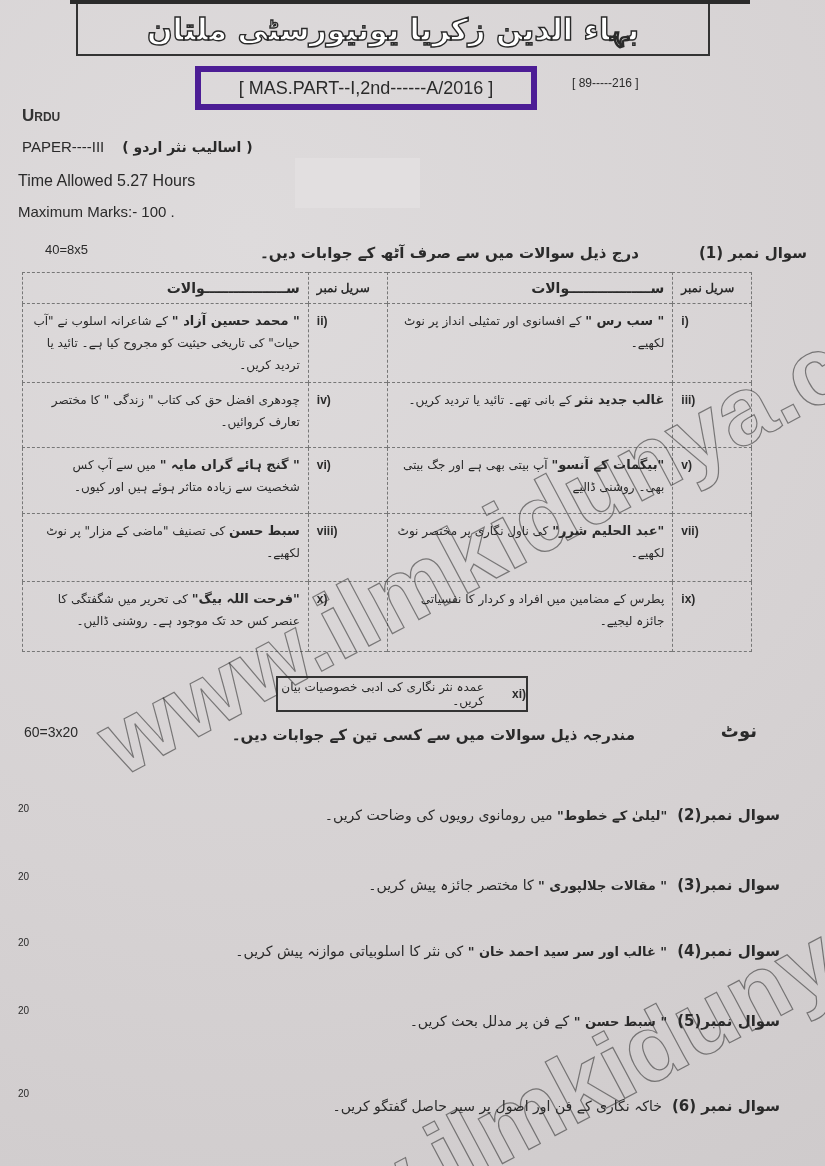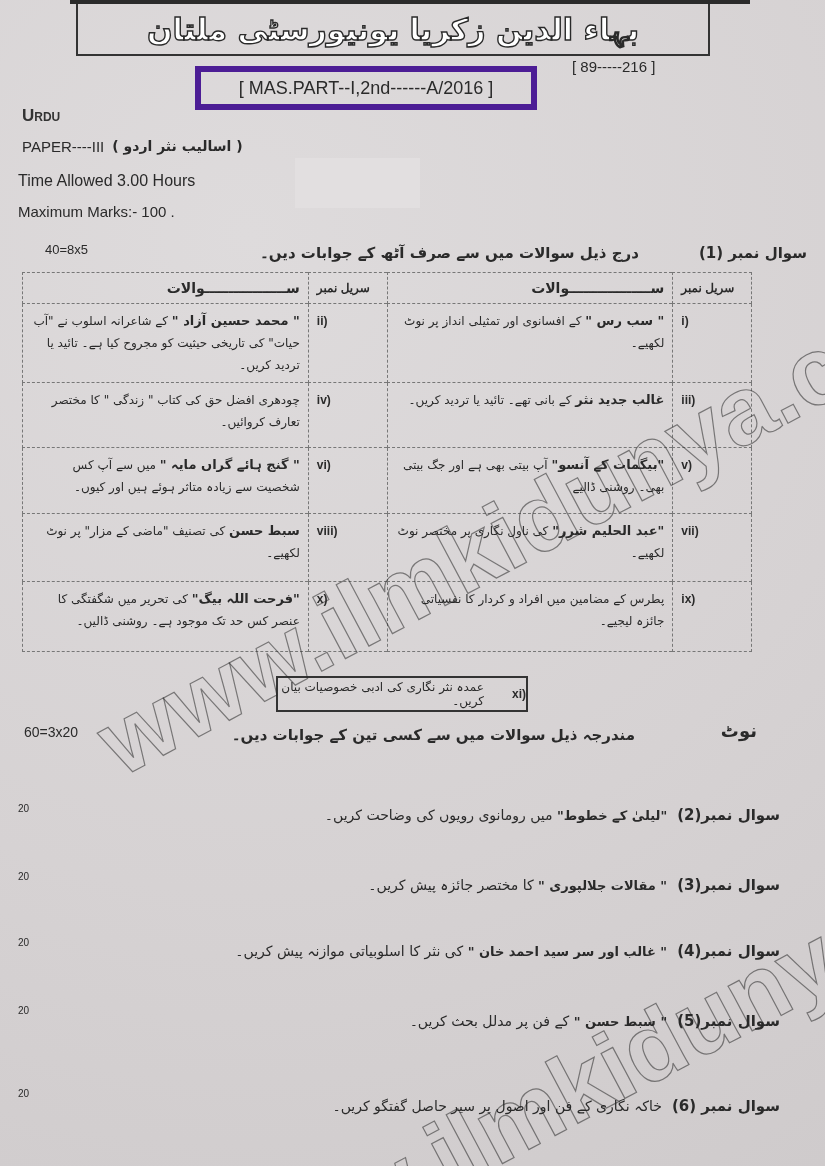--- a/index.html
+++ b/index.html
@@ -12,24 +12,24 @@
   .abs { position:absolute; }
   .urdu { direction:rtl; font-family:"DejaVu Sans", sans-serif; }
   .latin { font-family:"Liberation Sans", sans-serif; }
 
   
   .top-rule { left:70px; top:0; width:680px; height:4px; background:#2b2b2b; }
   .uni-box { left:76px; top:4px; width:630px; height:50px; border:2px solid #333; border-top:none; display:flex; align-items:center; justify-content:center; }
   .uni-title { font-size:30px; font-weight:bold; color:#fff; -webkit-text-stroke:1.4px #2a2a2a; letter-spacing:2px; }
 
   .code-box { left:195px; top:66px; width:330px; height:32px; border:6px solid #4c1d95; display:flex; align-items:center; justify-content:center; font-size:18px; }
-  .code-ref { left:572px; top:58px; font-size:15px; }
+  .code-ref { left:572px; top:76px; font-size:12px; }
 
   .subject { left:22px; top:106px; font-size:17px; font-variant:small-caps; font-weight:bold; color:#333; }
-  .paper { left:22px; top:138px; font-size:15px; display:flex; gap:8px; align-items:flex-start; }
+  .paper { left:22px; top:138px; font-size:15px; display:flex; gap:18px; align-items:flex-end; }
   .paper .ur { font-weight:bold; font-size:14px; }
   .time { left:18px; top:172px; font-size:16px; }
   .marks { left:18px; top:203px; font-size:15px; }
   .blank-rect { left:295px; top:158px; width:125px; height:50px; background:#e2dfe0; }
 
   .q1-marks { left:45px; top:242px; font-size:13px; }
   .q1-head { right:18px; top:244px; font-size:15px; font-weight:bold; display:flex; gap:60px; }
 
   table.qtable { position:absolute; left:22px; top:272px; width:730px; border-collapse:collapse; direction:rtl; }
   table.qtable td, table.qtable th { border:1px dashed #777; vertical-align:top; padding:6px 8px; font-size:12px; line-height:22px; }
@@ -65,21 +65,21 @@
 <div class="abs code-box latin">
   <span>[ MAS.PART--I,2nd------A/2016 ]</span>
 </div>
 <div class="abs code-ref latin">[ 89-----216 ]</div>
 
 <div class="abs subject latin">Urdu</div>
 <div class="abs paper latin">
   <span>PAPER----III</span>
   <span class="ur urdu">( اسالیب نثر اردو )</span>
 </div>
-<div class="abs time latin">Time Allowed 3.00 Hours</div>
+<div class="abs time latin">Time Allowed 5.27 Hours</div>
 <div class="abs marks latin">Maximum Marks:- 100 .</div>
 <div class="abs blank-rect"></div>
 
 <div class="abs q1-marks latin">40=8x5</div>
 <div class="abs q1-head urdu">
   <span>سوال نمبر (1)</span>
   <span>درج ذیل سوالات میں سے صرف آٹھ کے جوابات دیں۔</span>
 </div>
 
 <table class="qtable">

